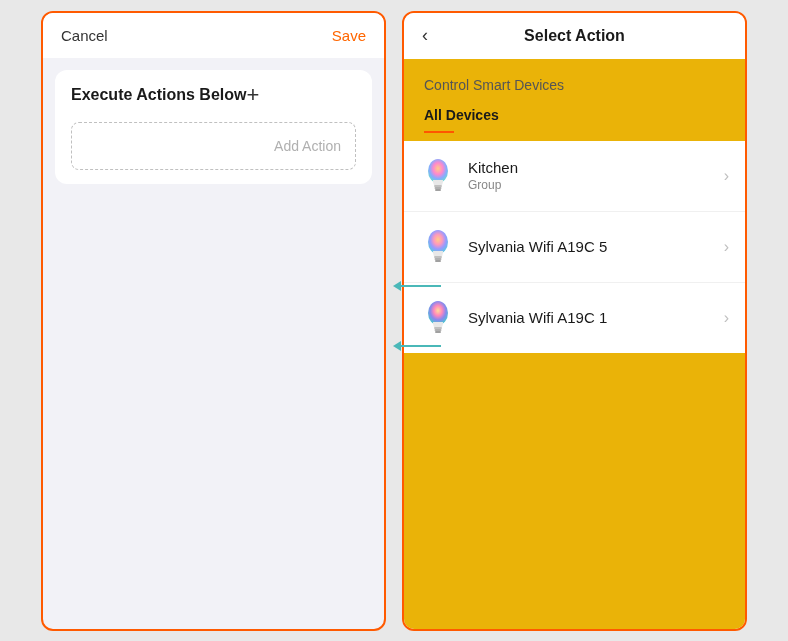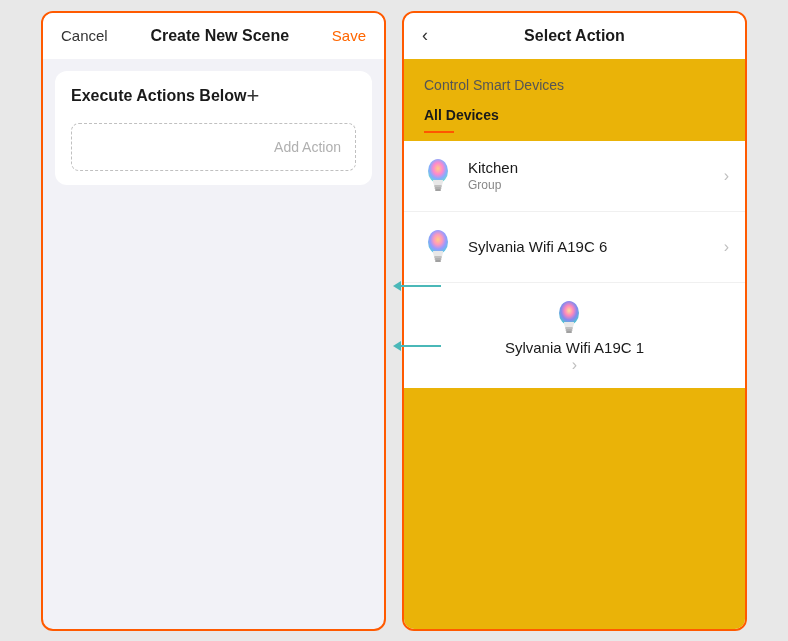--- a/index.html
+++ b/index.html
@@ -282,21 +282,20 @@
     .device-item {
       display: flex;
       align-items: center;
       padding: 14px 16px;
       border-bottom: 1px solid #f0f0f0;
       cursor: pointer;
     }
 
     .device-item:last-child {
       border-bottom: none;
-      flex-direction: column;
     }
 
     .device-icon {
       width: 36px;
       height: 42px;
       margin-right: 12px;
       display: flex;
       align-items: center;
       justify-content: center;
       flex-shrink: 0;
@@ -367,21 +366,20 @@
   </style>
 </head>
 <body>
 
 <div class="outer-wrapper">
 
   <div class="left-panel">
 
     <div class="left-header">
       <span class="left-header-cancel">Cancel</span>
-      <span class="left-header-title">Create New Scene</span>
       <span class="left-header-save">Save</span>
     </div>
 
 
     <div class="execute-section">
       <div class="execute-header">
         <span class="execute-title">Execute Actions Below</span>
         <span class="execute-plus">+</span>
       </div>
       <div class="add-action-btn">
@@ -452,21 +450,21 @@
                 </radialGradient>
               </defs>
               <ellipse cx="14" cy="13" rx="10" ry="12" fill="url(#bulbGrad2)"></ellipse>
               <path d="M9 22 Q9 26 10 27 L18 27 Q19 26 19 22 Z" fill="#e8e8e8"></path>
               <rect x="10" y="27" width="8" height="2" rx="1" fill="#c0c0c0"></rect>
               <rect x="10.5" y="29" width="7" height="2" rx="1" fill="#b0b0b0"></rect>
               <rect x="11" y="31" width="6" height="2" rx="1" fill="#a0a0a0"></rect>
             </svg>
           </div>
           <div class="device-info">
-            <div class="device-name">Sylvania Wifi A19C 6</div>
+            <div class="device-name">Sylvania Wifi A19C 5</div>
           </div>
           <span class="chevron-right">›</span>
         </div>
 
         <div class="device-item">
           <div class="device-icon">
             <svg class="bulb-svg" viewBox="0 0 28 36" xmlns="http://www.w3.org/2000/svg">
               <defs>
                 <radialGradient id="bulbGrad3" cx="50%" cy="40%" r="60%">
                   <stop offset="0%" stop-color="#ffdd99"></stop>

